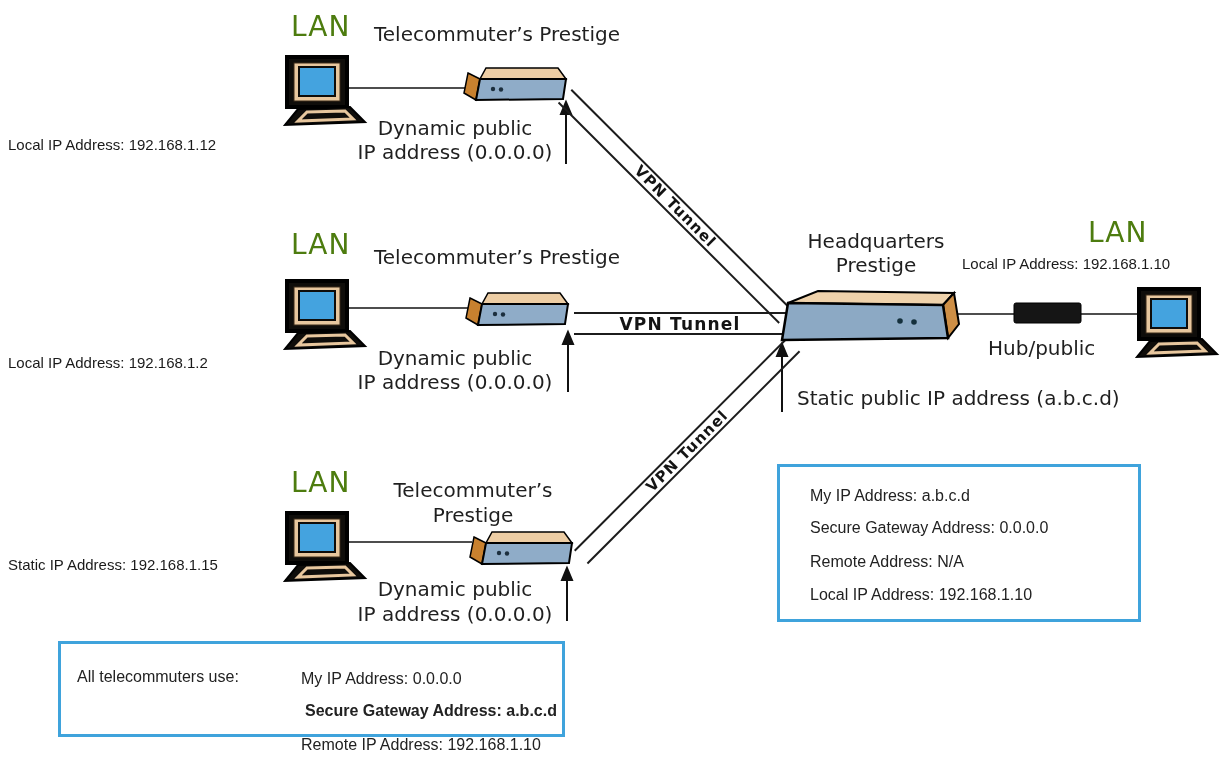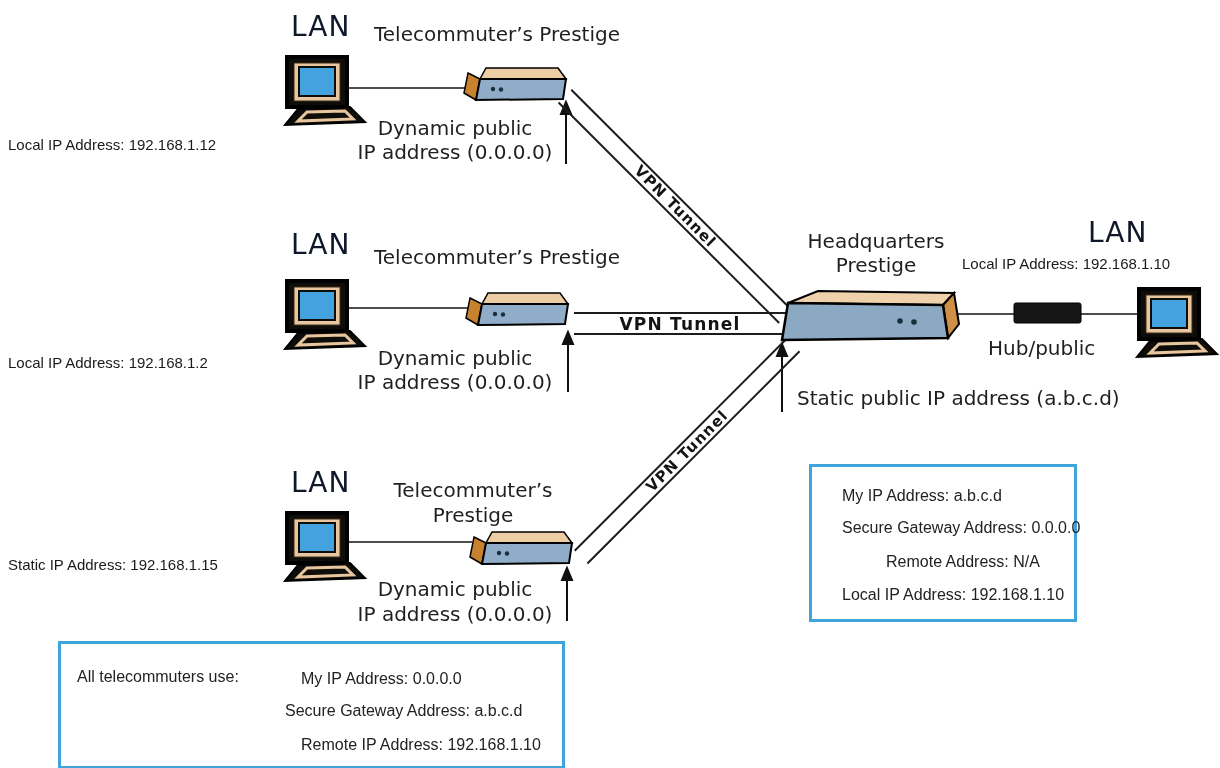--- a/index.html
+++ b/index.html
@@ -13,21 +13,21 @@
     position:absolute;z-index:2;
     border-top:2px solid #1c1c1c;border-bottom:2px solid #1c1c1c;
     display:flex;align-items:center;justify-content:center;
     font-weight:bold;font-size:15px;letter-spacing:1.2px;color:#141414;
     background:transparent;white-space:nowrap;
   }
   .ribbon.rot45{transform:rotate(45deg);transform-origin:0 0;}
   .ribbon.rotm45{transform:rotate(-45deg);transform-origin:0 0;}
   svg.hqlayer{position:absolute;z-index:3;}
   .txt{position:absolute;z-index:4;white-space:nowrap;}
-  .lan{font-size:28px;letter-spacing:1px;color:#0f172a;}
+  .lan{font-size:28px;letter-spacing:1px;color:#4d7c0f;}
   .big{font-size:20px;color:#1f1f1f;}
   .center{text-align:center;white-space:normal;}
   .small{font-family:"Liberation Sans",sans-serif;font-size:15px;color:#1a1a1a;}
   .dyn{line-height:24px;width:250px;}
   .infobox{
     position:absolute;z-index:4;background:#ffffff;
     border:3px solid #3FA3DC;box-sizing:border-box;
     font-family:"Liberation Sans",sans-serif;font-size:16px;color:#222222;
   }
   .infobox .bline{position:absolute;white-space:nowrap;}
@@ -128,27 +128,27 @@
 
   <div class="txt big center" style="left:794px;top:229px;width:164px;line-height:24px;">
     <span style="display:block">Headquarters</span>
     <span style="display:block">Prestige</span>
   </div>
   <div class="txt lan" style="left:1088px;top:216px;">LAN</div>
   <div class="txt small" style="left:962px;top:255px;">Local IP Address: 192.168.1.10</div>
   <div class="txt big" style="left:988px;top:336px;">Hub/public</div>
   <div class="txt big" style="left:797px;top:386px;">Static public IP address (a.b.c.d)</div>
 
-  <div class="infobox" style="left:809px;top:464px;width:268px;height:158px;">
+  <div class="infobox" style="left:777px;top:464px;width:364px;height:158px;">
     <span class="bline" style="left:30px;top:20px;">My IP Address: a.b.c.d</span>
     <span class="bline" style="left:30px;top:52px;">Secure Gateway Address: 0.0.0.0</span>
-    <span class="bline" style="left:30px;top:86px;margin-left:44px;">Remote Address: N/A</span>
+    <span class="bline" style="left:30px;top:86px;">Remote Address: N/A</span>
     <span class="bline" style="left:30px;top:119px;">Local IP Address: 192.168.1.10</span>
   </div>
 
-  <div class="infobox" style="left:58px;top:641px;width:507px;height:128px;">
+  <div class="infobox" style="left:58px;top:641px;width:507px;height:96px;">
     <span class="bline" style="left:16px;top:24px;">All telecommuters use:</span>
     <span class="bline" style="left:240px;top:26px;">My IP Address: 0.0.0.0</span>
-    <span class="bline" style="left:224px;top:58px;">Secure Gateway Address: a.b.c.d</span>
+    <span class="bline" style="left:244px;top:58px;font-weight:bold;">Secure Gateway Address: a.b.c.d</span>
     <span class="bline" style="left:240px;top:92px;">Remote IP Address: 192.168.1.10</span>
   </div>
 
 </div>
 
 </body></html>

